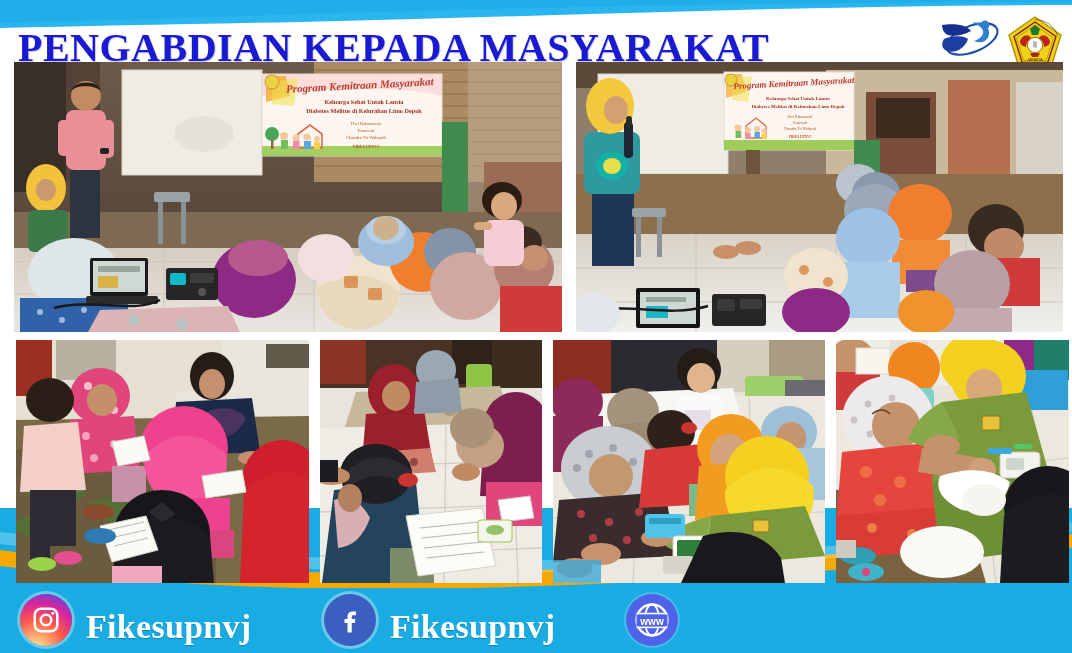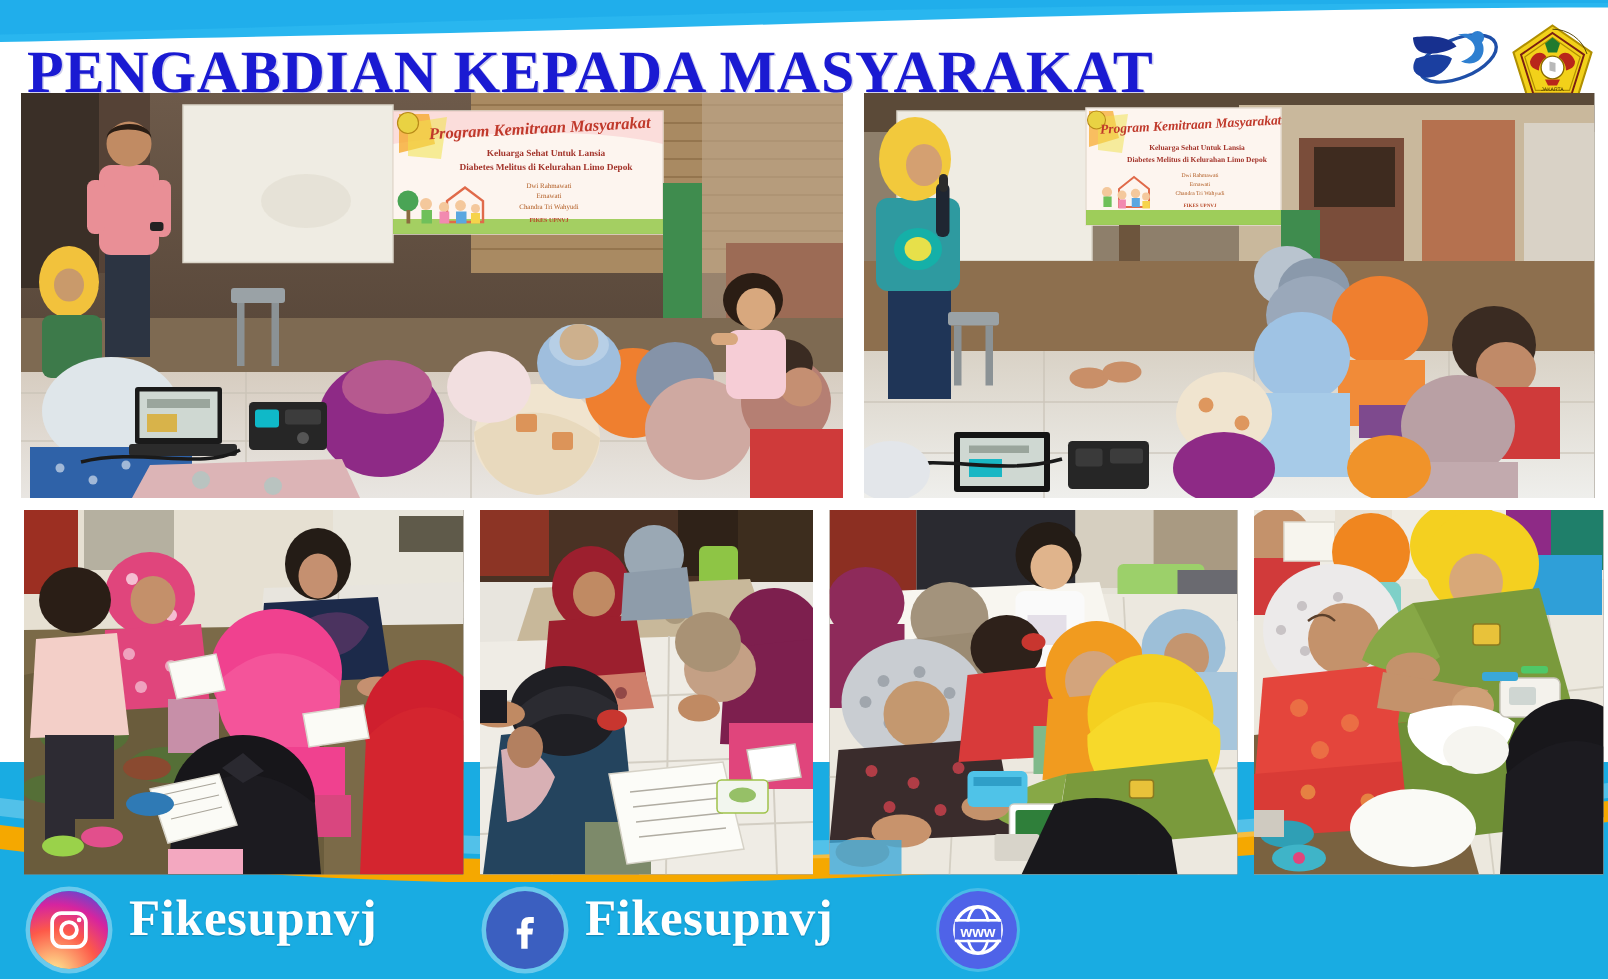--- a/index.html
+++ b/index.html
@@ -40,21 +40,21 @@
   .ph-top-left{left:14px;top:62px;width:548px;height:270px;}
   .ph-top-right{left:576px;top:62px;width:487px;height:270px;}
   .ph-b1{left:16px;top:340px;width:293px;height:243px;}
   .ph-b2{left:320px;top:340px;width:222px;height:243px;}
   .ph-b3{left:553px;top:340px;width:272px;height:243px;}
   .ph-b4{left:836px;top:340px;width:233px;height:243px;}
 
   
   .footer{position:absolute;left:0;top:586px;width:1072px;height:67px;z-index:6;
           display:flex;align-items:center;}
-  .social{display:flex;align-items:flex-start;}
+  .social{display:flex;align-items:flex-end;}
   .social-label{
     color:#ffffff;font-family:"Liberation Serif", serif;font-weight:bold;
     font-size:34px;margin-left:14px;letter-spacing:0.3px;
     text-shadow:0 1px 1px rgba(0,60,90,.35);
     white-space:nowrap;
   }
   .ig-badge{
     width:52px;height:52px;border-radius:50%;
     background:radial-gradient(circle at 30% 107%, #fdf497 0%, #fd5949 45%, #d6249f 70%, #285AEB 100%);
     display:flex;align-items:center;justify-content:center;

